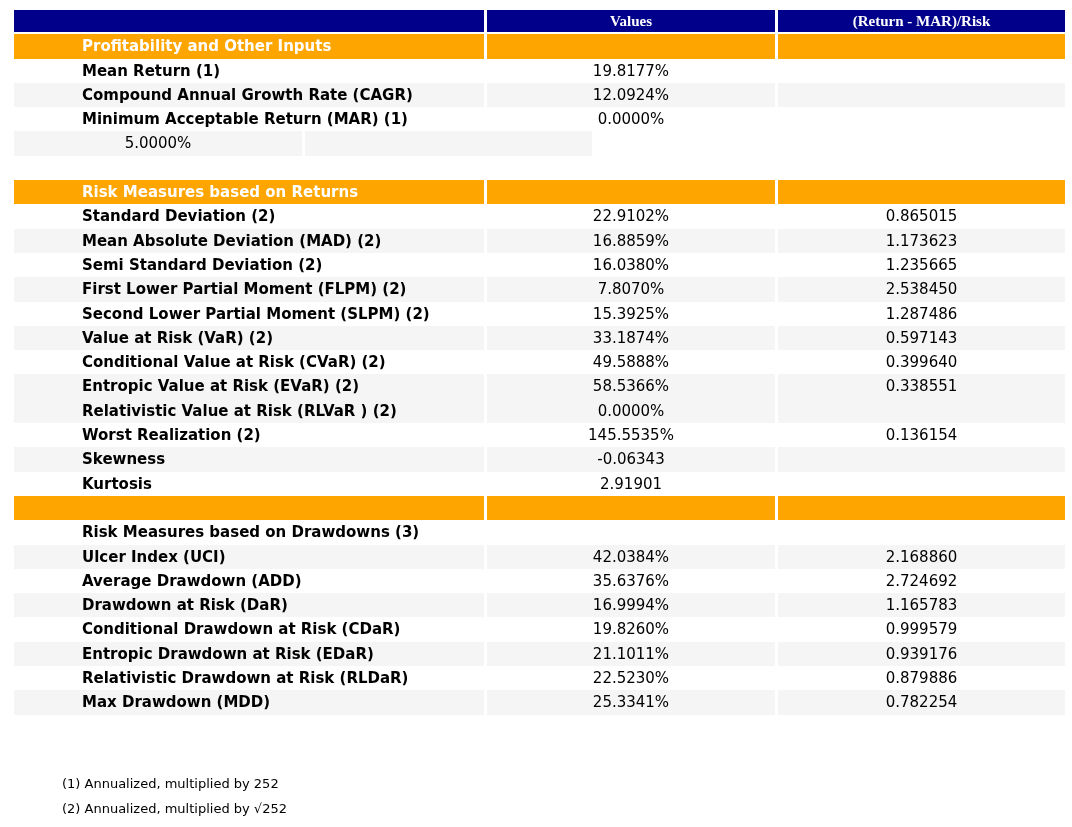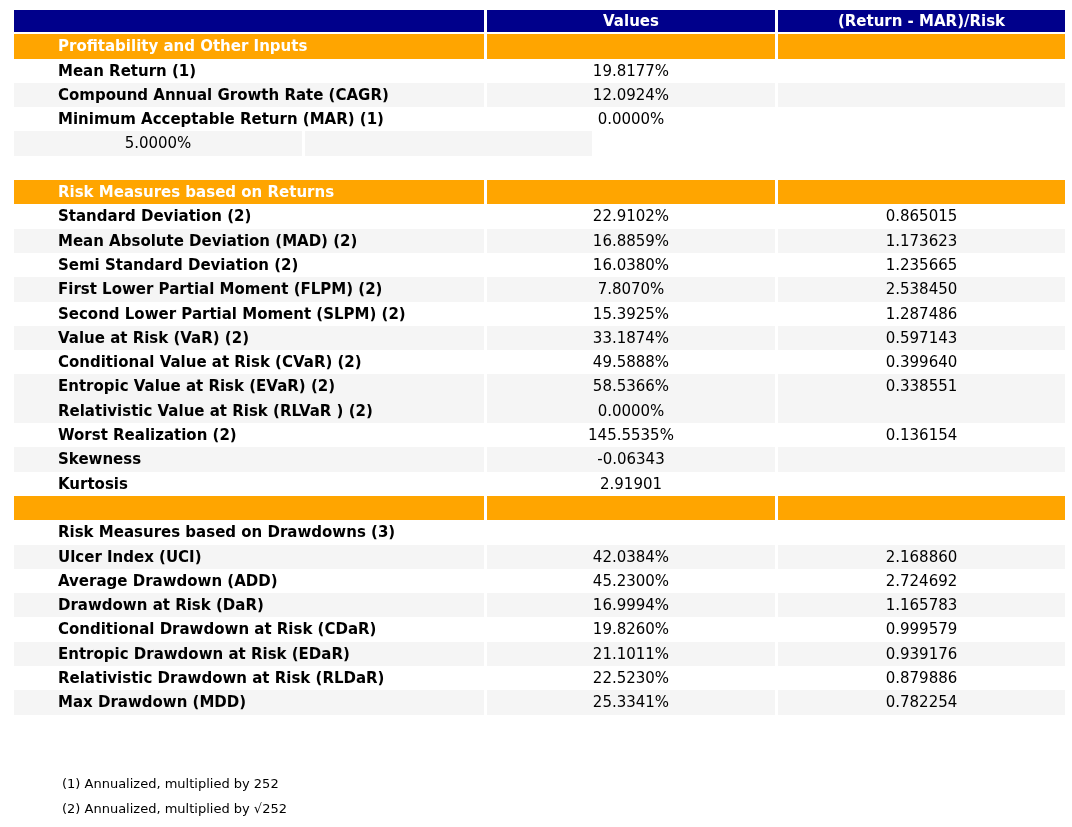--- a/index.html
+++ b/index.html
@@ -20,26 +20,26 @@
     display:flex;
     height:24.3px;
     line-height:24.3px;
     font-size:15px;
   }
   .cell{
     box-sizing:border-box;
     white-space:nowrap;
     overflow:hidden;
   }
-  .cell.label{width:473px;padding-left:44px;border-right:3px solid #ffffff;}
+  .cell.label{width:473px;padding-left:68px;border-right:3px solid #ffffff;}
   .cell.value{width:291px;text-align:center;border-right:3px solid #ffffff;}
   .cell.ratio{width:287px;text-align:center;}
   .row.header{height:22.3px;line-height:22.3px;border-bottom:2px solid #ffffff;font-weight:bold;}
   .row.header .cell{background:var(--header-bg);color:var(--header-fg);}
-  .row.header .cell.value,.row.header .cell.ratio{text-align:center;}
+  .row.header .cell.value,.row.header .cell.ratio{text-align:center;font-family:Liberation Serif, serif;}
   .row.section .cell{background:var(--section-bg);}
   .row.section{color:#ffffff;font-weight:bold;}
   .row.plain-section{font-weight:bold;}
   .row.shade .cell{background:var(--stripe-bg);}
   .row.data .cell.label{font-weight:bold;}
   .row.spacer .cell{background:transparent;}
   .footnotes{
     position:absolute;
     left:14px;top:744px;
     width:1000px;
@@ -167,21 +167,21 @@
         <div class="cell value"></div>
         <div class="cell ratio"></div>
       </div>
       <div class="row data shade">
         <div class="cell label">Ulcer Index (UCI)</div>
         <div class="cell value">42.0384%</div>
         <div class="cell ratio">2.168860</div>
       </div>
       <div class="row data">
         <div class="cell label">Average Drawdown (ADD)</div>
-        <div class="cell value">45.2300%</div>
+        <div class="cell value">35.6376%</div>
         <div class="cell ratio">2.724692</div>
       </div>
       <div class="row data shade">
         <div class="cell label">Drawdown at Risk (DaR)</div>
         <div class="cell value">16.9994%</div>
         <div class="cell ratio">1.165783</div>
       </div>
       <div class="row data">
         <div class="cell label">Conditional Drawdown at Risk (CDaR)</div>
         <div class="cell value">19.8260%</div>

